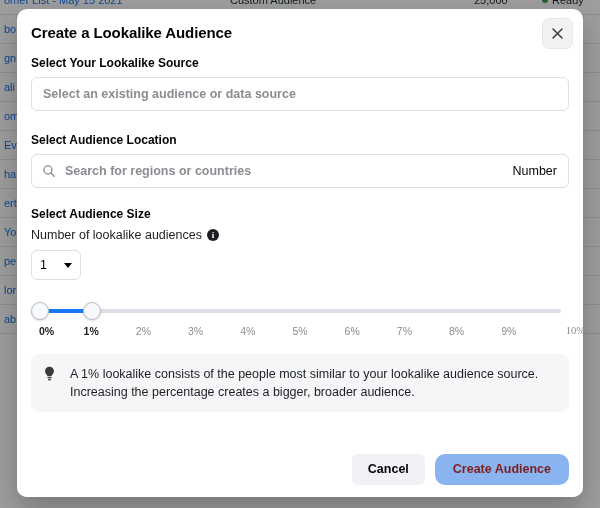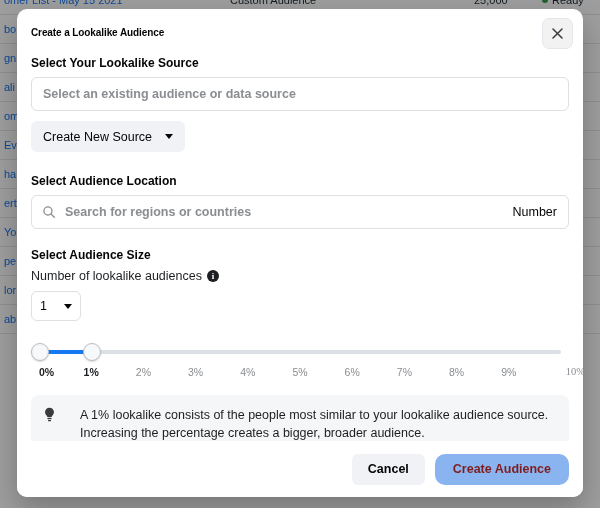--- a/index.html
+++ b/index.html
@@ -44,21 +44,21 @@
     box-shadow:0 12px 28px rgba(0,0,0,0.25);
     overflow:hidden;
   }
   .modal-header {
     position:relative;
     height:47px;
     display:flex; align-items:center;
     padding:0 14px;
   }
   .modal-title {
-    font-size:10px; font-weight:bold; color:#050505;
+    font-size:15px; font-weight:bold; color:#050505;
     letter-spacing:-0.1px;
   }
   .close-btn {
     position:absolute; right:10px; top:9px;
     width:31px; height:31px;
     border-radius:7px;
     background:#f2f2f2;
     border:1px solid #e4e6eb;
     display:flex; align-items:center; justify-content:center;
     cursor:pointer;
@@ -164,21 +164,21 @@
     white-space:nowrap;
   }
   .tick.active { color:#1c1e21; font-weight:bold; }
 
   
   .tip {
     margin-top:8px;
     background:#f5f6f7;
     border-radius:8px;
     padding:11px 12px;
-    display:flex; gap:24px;
+    display:flex; gap:14px;
     align-items:flex-start;
   }
   .tip-text {
     font-size:12.5px; color:#1c1e21; line-height:1.45;
   }
   .bulb { flex:none; margin-top:1px; color:#3a3b3c; display:flex; }
 
   
   .modal-footer {
     position:absolute; left:0; right:0; bottom:0;
@@ -327,26 +327,20 @@
       </span>
     </div>
   </div>
 
   <div class="modal-body">
 
     <div>
       <div class="section-label">Select Your Lookalike Source</div>
       <div class="field">
         <span class="field-placeholder">Select an existing audience or data source</span>
-      </div>
-      <div style="margin-top:10px;">
-        <button class="gray-btn">
-          <span>Create New Source</span>
-          <span class="caret"></span>
-        </button>
       </div>
     </div>
 
     <div style="margin-top:22px;">
       <div class="section-label">Select Audience Location</div>
       <div class="field with-icon">
         <span class="search-icon">
           <svg width="14" height="14" viewBox="0 0 16 16" fill="none" stroke="currentColor" stroke-width="1.5">
             <circle cx="6.8" cy="6.8" r="4.6"></circle>
             <path d="M10.3 10.3 L14 14" stroke-linecap="round"></path>

